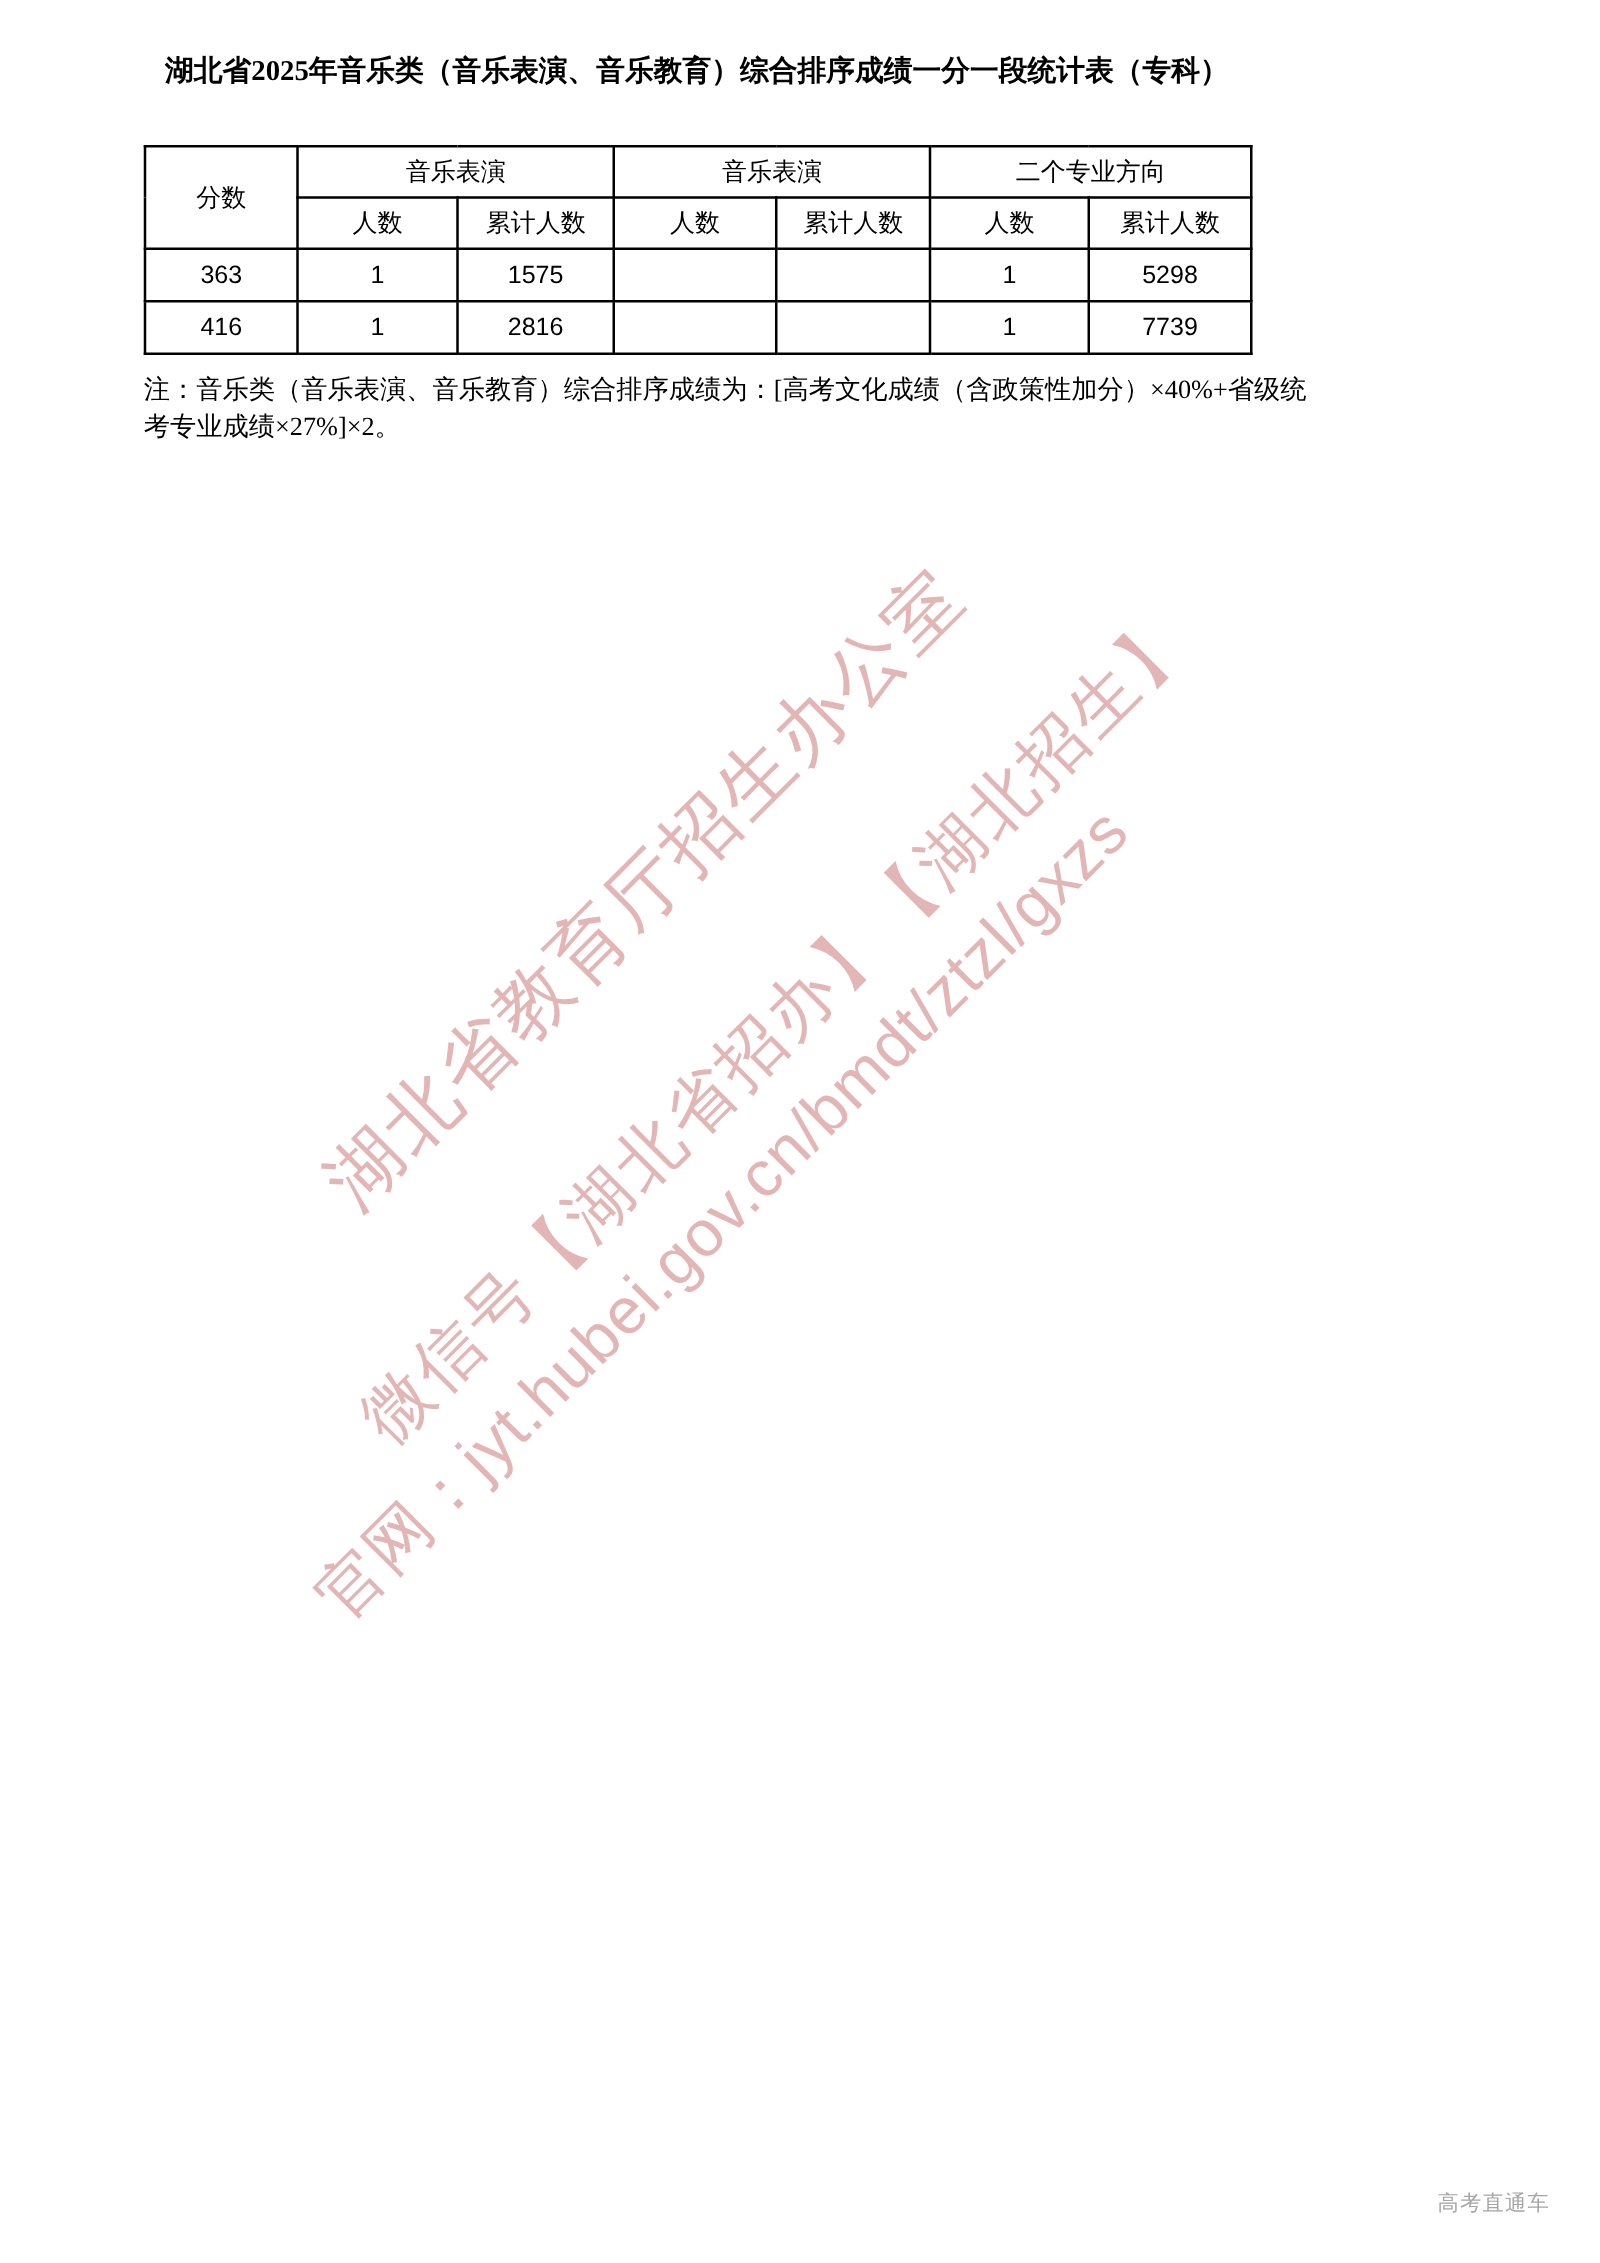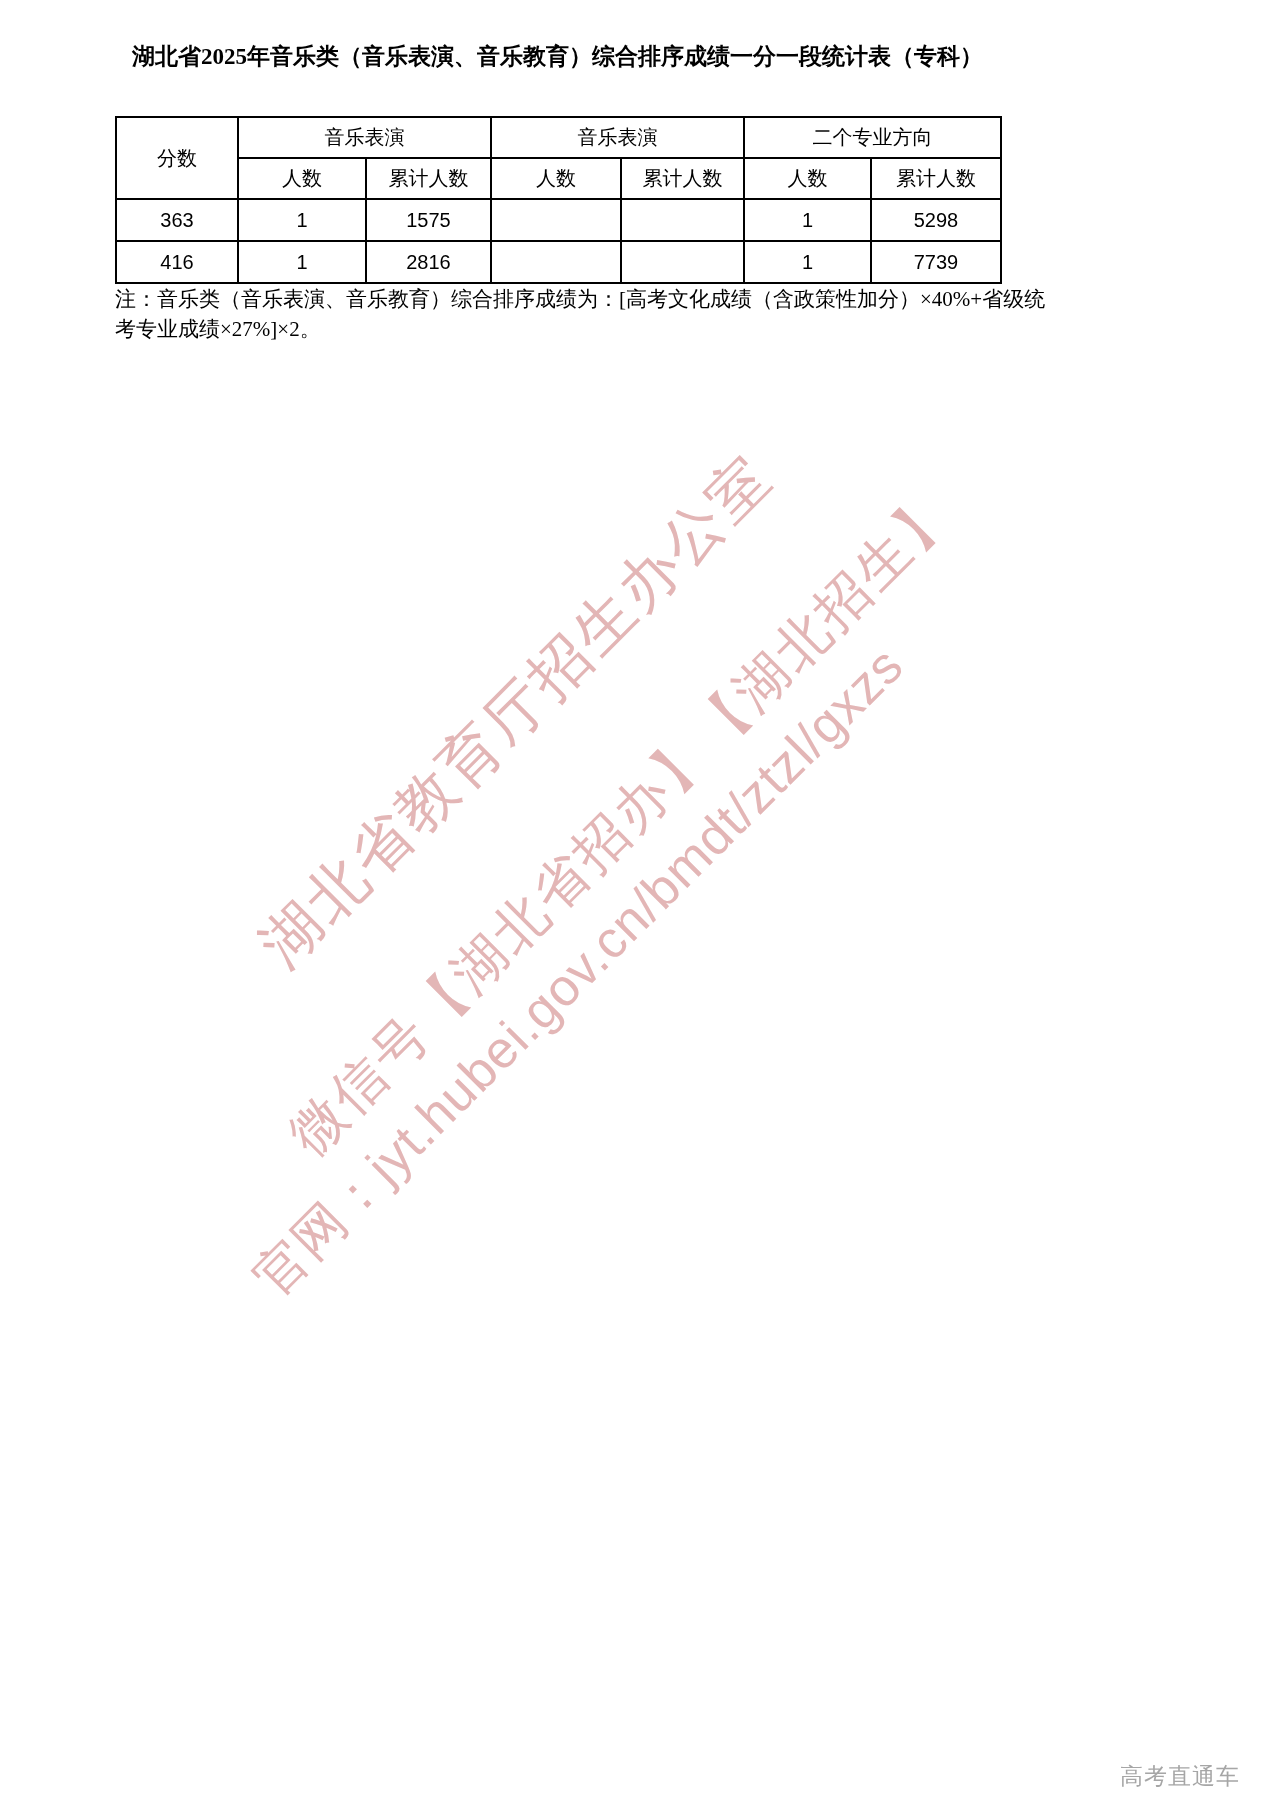--- a/index.html
+++ b/index.html
@@ -15,37 +15,37 @@
   }
   table.score-table {
     border-collapse:collapse; margin-top:42px; width:885px; table-layout:fixed;
   }
   .score-table th, .score-table td {
     border:2px solid #000; text-align:center; vertical-align:middle;
     font-weight:normal; padding:0; color:#000;
   }
   .score-table th { font-size:20px; height:41px; font-family:Liberation Mono, monospace; }
   .score-table td { font-size:20px; height:42px; font-family:"Liberation Sans","DejaVu Sans",sans-serif; }
-  .note { margin-top:0; font-size:21px; line-height:30px; color:#000; }
+  .note { margin-top:12px; font-size:21px; line-height:30px; color:#000; }
   .note-line { white-space:nowrap; }
 
   
   .watermark-line {
     position:absolute; z-index:1; white-space:nowrap; line-height:1;
     transform:rotate(-45deg); transform-origin:0 0; pointer-events:none;
     font-family:"Liberation Sans","DejaVu Sans",sans-serif;
   }
   .wm1 { left:250px; top:935px;  font-size:60px; letter-spacing:3px; }
   .wm2 { left:280px; top:1125px; font-size:54px; letter-spacing:3px; }
   .wm3 { left:245px; top:1268px; font-size:52px; letter-spacing:1px; }
 
   
   .footer-brand {
-    position:absolute; right:40px; bottom:18px; z-index:2;
-    font-size:23px; letter-spacing:1px;
+    position:absolute; right:40px; bottom:36px; z-index:2;
+    font-size:17px; letter-spacing:1px;
     font-family:Liberation Sans, sans-serif;
   }
 </style>
 </head>
 <body>
 
 <div class="page">
 
   <div class="watermark-line wm1" style="color: rgb(227, 182, 182);">湖北省教育厅招生办公室</div>
   <div class="watermark-line wm2" style="color: rgb(227, 182, 182);">微信号【湖北省招办】【湖北招生】</div>

